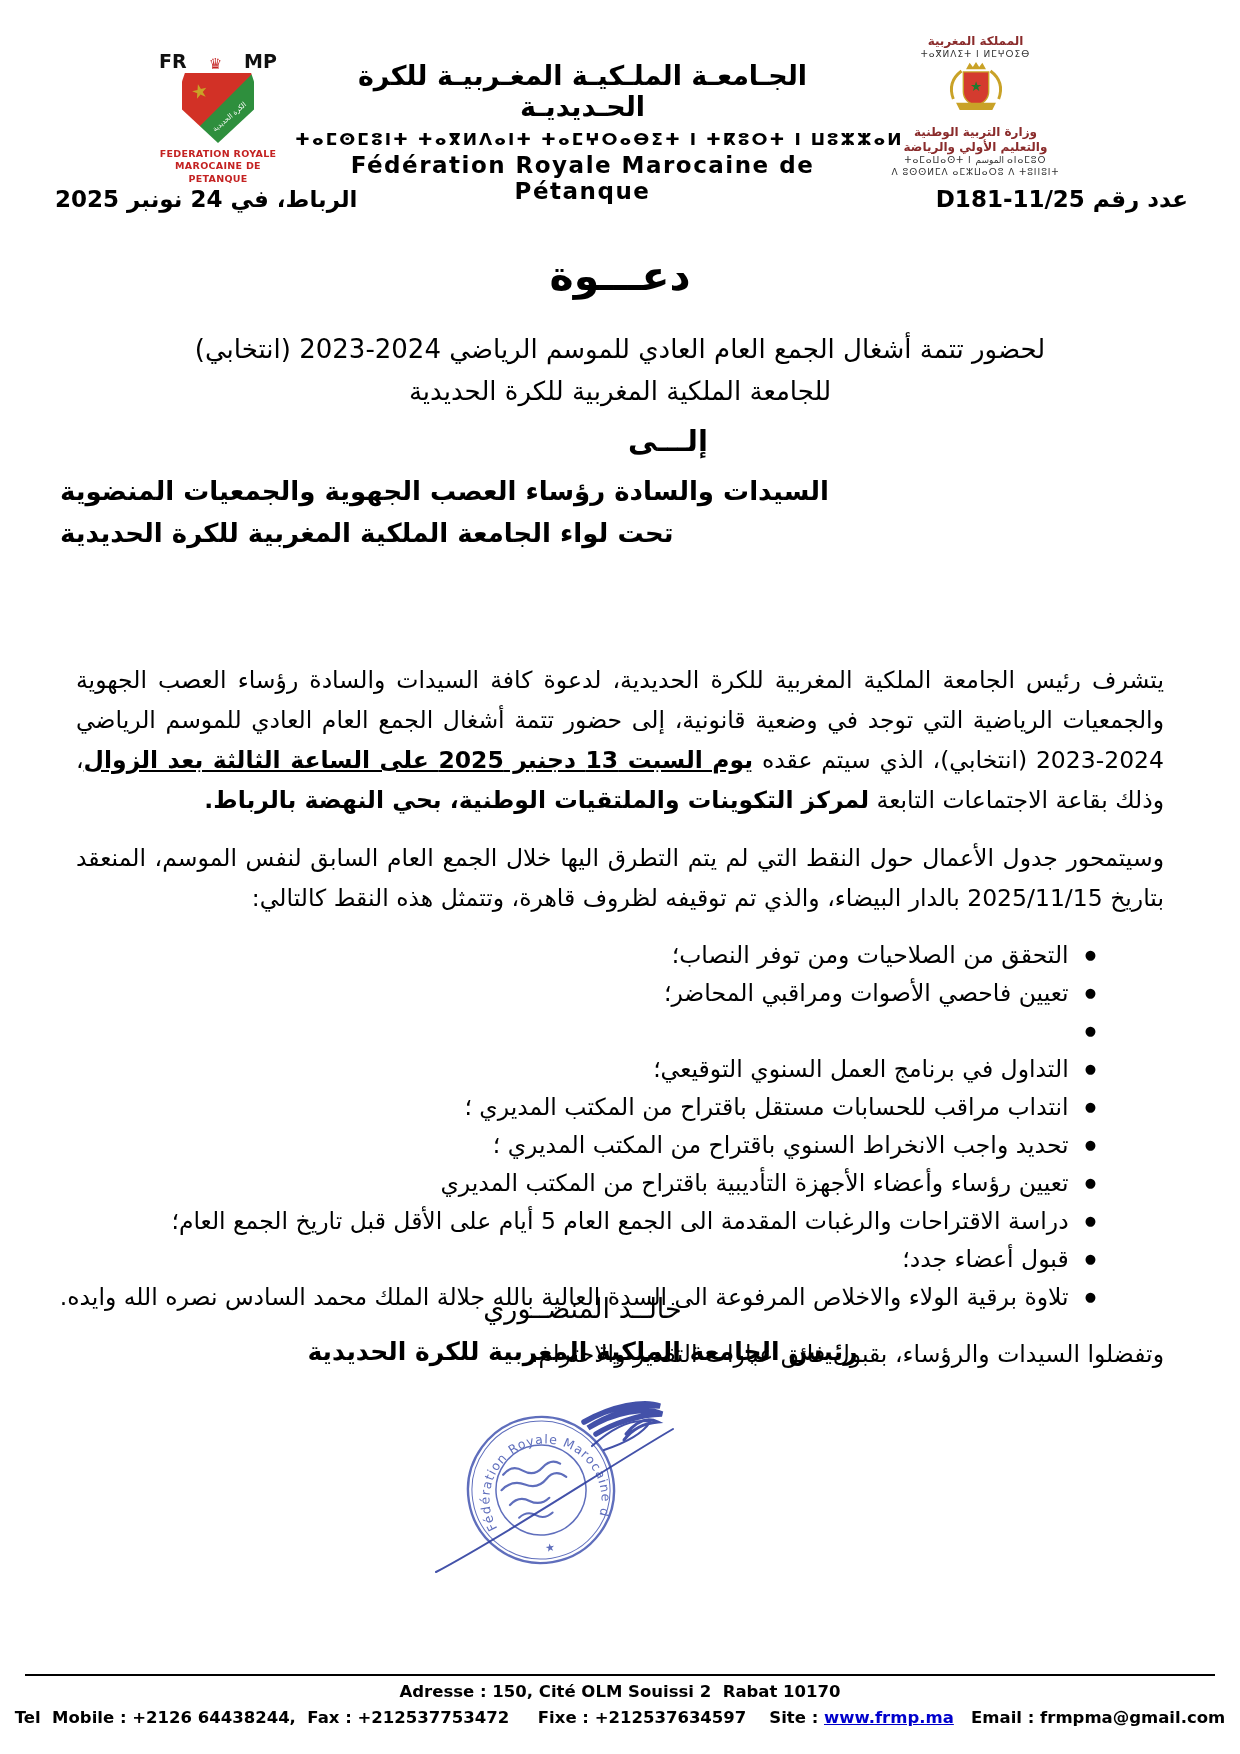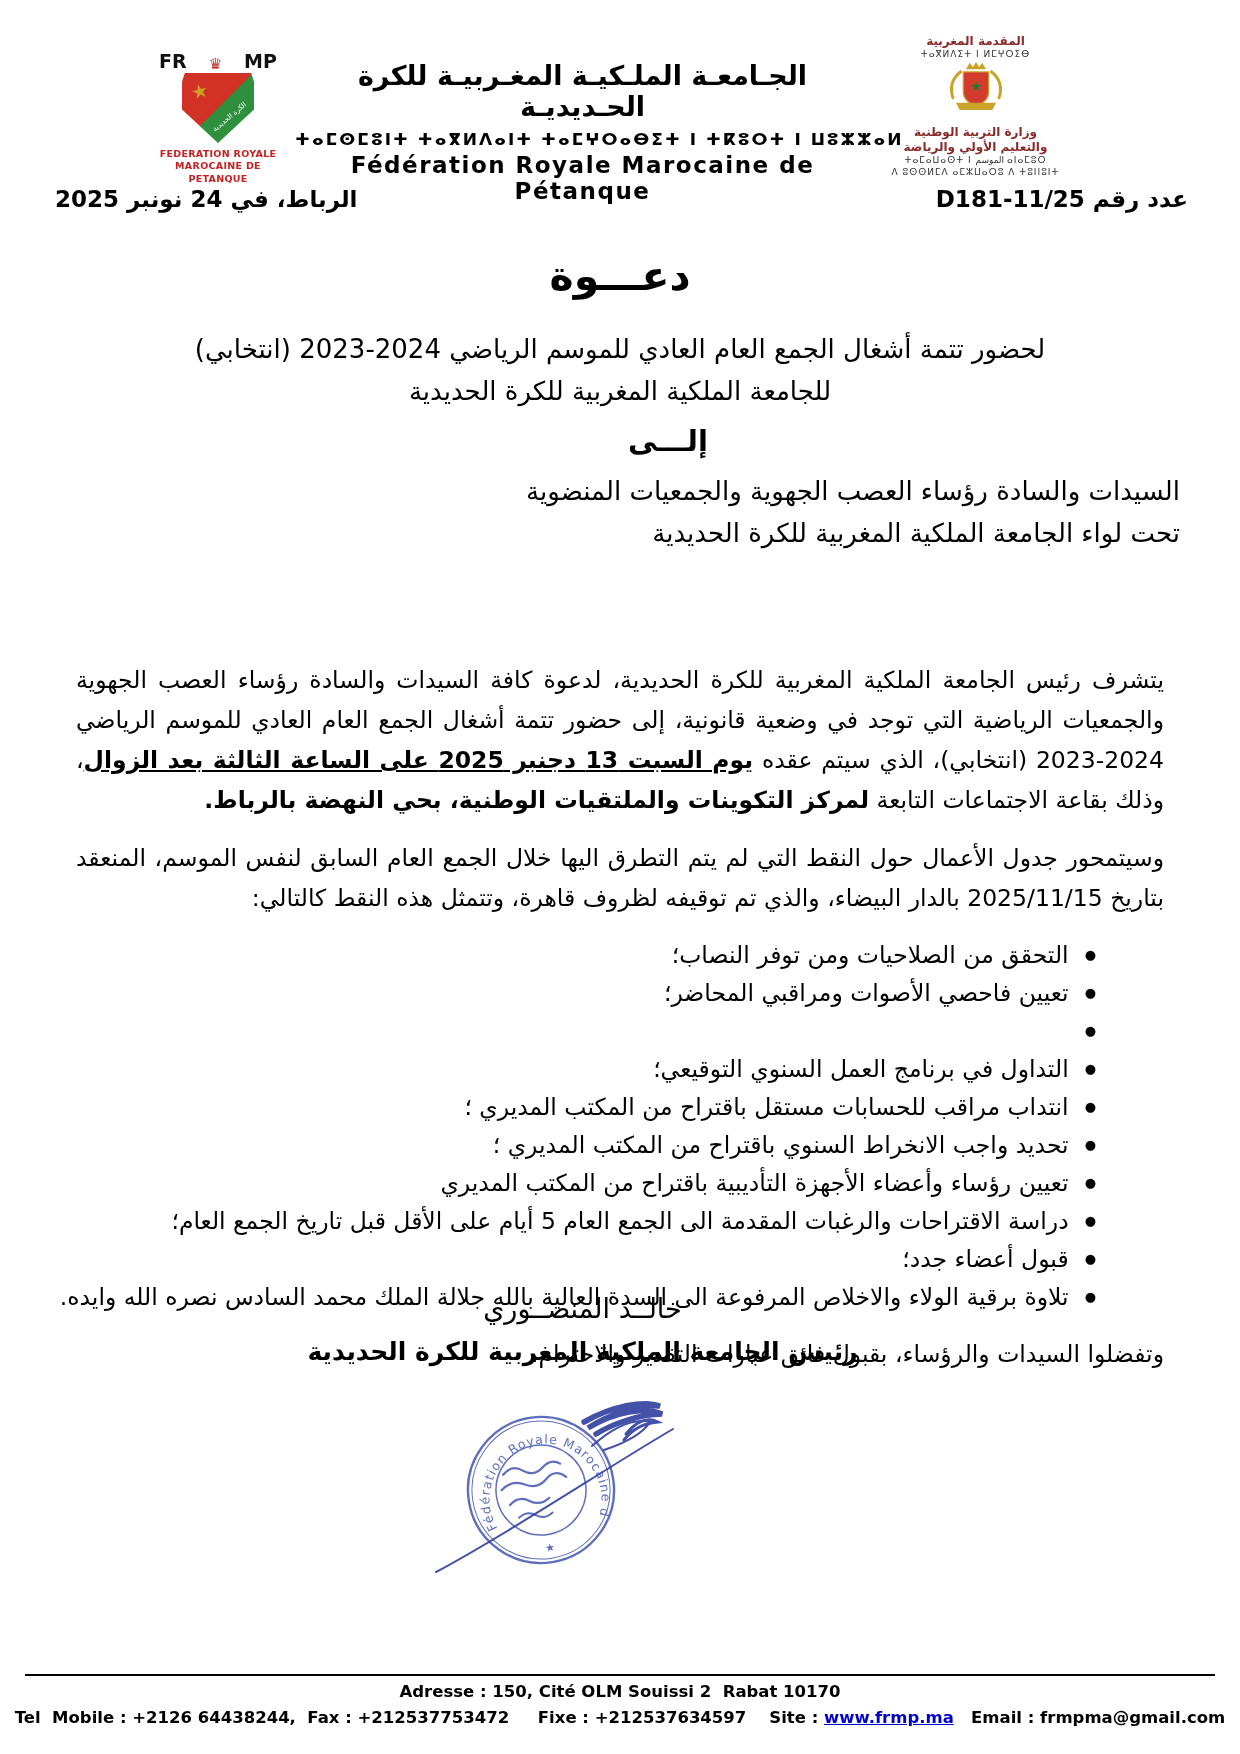--- a/index.html
+++ b/index.html
@@ -32,22 +32,22 @@
   .ref-number{position:absolute;right:52px;top:186px;direction:rtl;font-size:23px;font-weight:bold;}
   .place-date{position:absolute;left:55px;top:186px;direction:rtl;font-size:23px;font-weight:bold;}
 
   
   .doc-title{position:absolute;top:252px;left:0;width:100%;text-align:center;direction:rtl;
              font-size:41px;font-weight:bold;}
   .subtitle{position:absolute;top:328px;left:60px;right:60px;text-align:center;direction:rtl;
             font-size:26px;font-weight:normal;line-height:42px;}
   .to-label{position:absolute;top:424px;left:0;width:100%;text-align:center;direction:rtl;
             font-size:29px;font-weight:bold;padding-left:48px;}
-  .recipients{position:absolute;top:470px;left:60px;right:60px;text-align:right;direction:rtl;
-              font-size:26px;font-weight:normal;line-height:42px;}
+  .recipients{position:absolute;top:470px;left:60px;right:60px;text-align:left;direction:rtl;
+              font-size:26px;font-weight:bold;line-height:42px;}
 
   
   .body-text{position:absolute;top:642px;left:58px;right:58px;direction:rtl;text-align:justify;
              font-size:23.5px;line-height:40px;}
   .body-text p{margin:18px;}
   .seg-b{font-weight:bold;}
   .seg-u{text-decoration:underline;}
   .agenda-list{padding-right:86px;}
   .bullet-row{display:flex;direction:rtl;align-items:flex-start;line-height:38px;}
   .bullet-dot{font-size:13px;margin-left:16px;line-height:38px;}
@@ -89,21 +89,21 @@
     </div>
   </div>
 
   <div class="header-center">
     <div class="hc-ar">الجـامعـة الملـكيـة المغـربيـة للكرة الحـديديـة</div>
     <div class="hc-tif">ⵜⴰⵎⵙⵎⵓⵏⵜ ⵜⴰⴳⵍⴷⴰⵏⵜ ⵜⴰⵎⵖⵔⴰⴱⵉⵜ ⵏ ⵜⴽⵓⵔⵜ ⵏ ⵡⵓⵣⵣⴰⵍ</div>
     <div class="hc-fr">Fédération Royale Marocaine de Pétanque</div>
   </div>
 
   <div class="ministry-logo">
-    <div class="ml-ar">المقدمة المغربية</div>
+    <div class="ml-ar">المملكة المغربية</div>
     <div class="ml-tif">ⵜⴰⴳⵍⴷⵉⵜ ⵏ ⵍⵎⵖⵔⵉⴱ</div>
     <div class="ml-emblem">
       <svg width="64" height="58" viewBox="0 0 70 64">
         <path d="M24,9 l4,-7 3.5,4.5 3.5,-5.5 3.5,5.5 3.5,-4.5 4,7 z" fill="#c9a227"></path>
         <path d="M10,42 q-7,-19 9,-31" stroke="#c9a227" stroke-width="3.2" fill="none"></path>
         <path d="M60,42 q7,-19 -9,-31" stroke="#c9a227" stroke-width="3.2" fill="none"></path>
         <path d="M21,12 h28 v22 a14,14 0 0 1 -28,0 z" fill="#d43b2f" stroke="#c9a227" stroke-width="1.5"></path>
         <text x="35" y="33" text-anchor="middle" font-size="15" fill="#1f7a2f">★</text>
         <path d="M13,46 h44 l-4,8 h-36 z" fill="#c9a227"></path>
       </svg>

